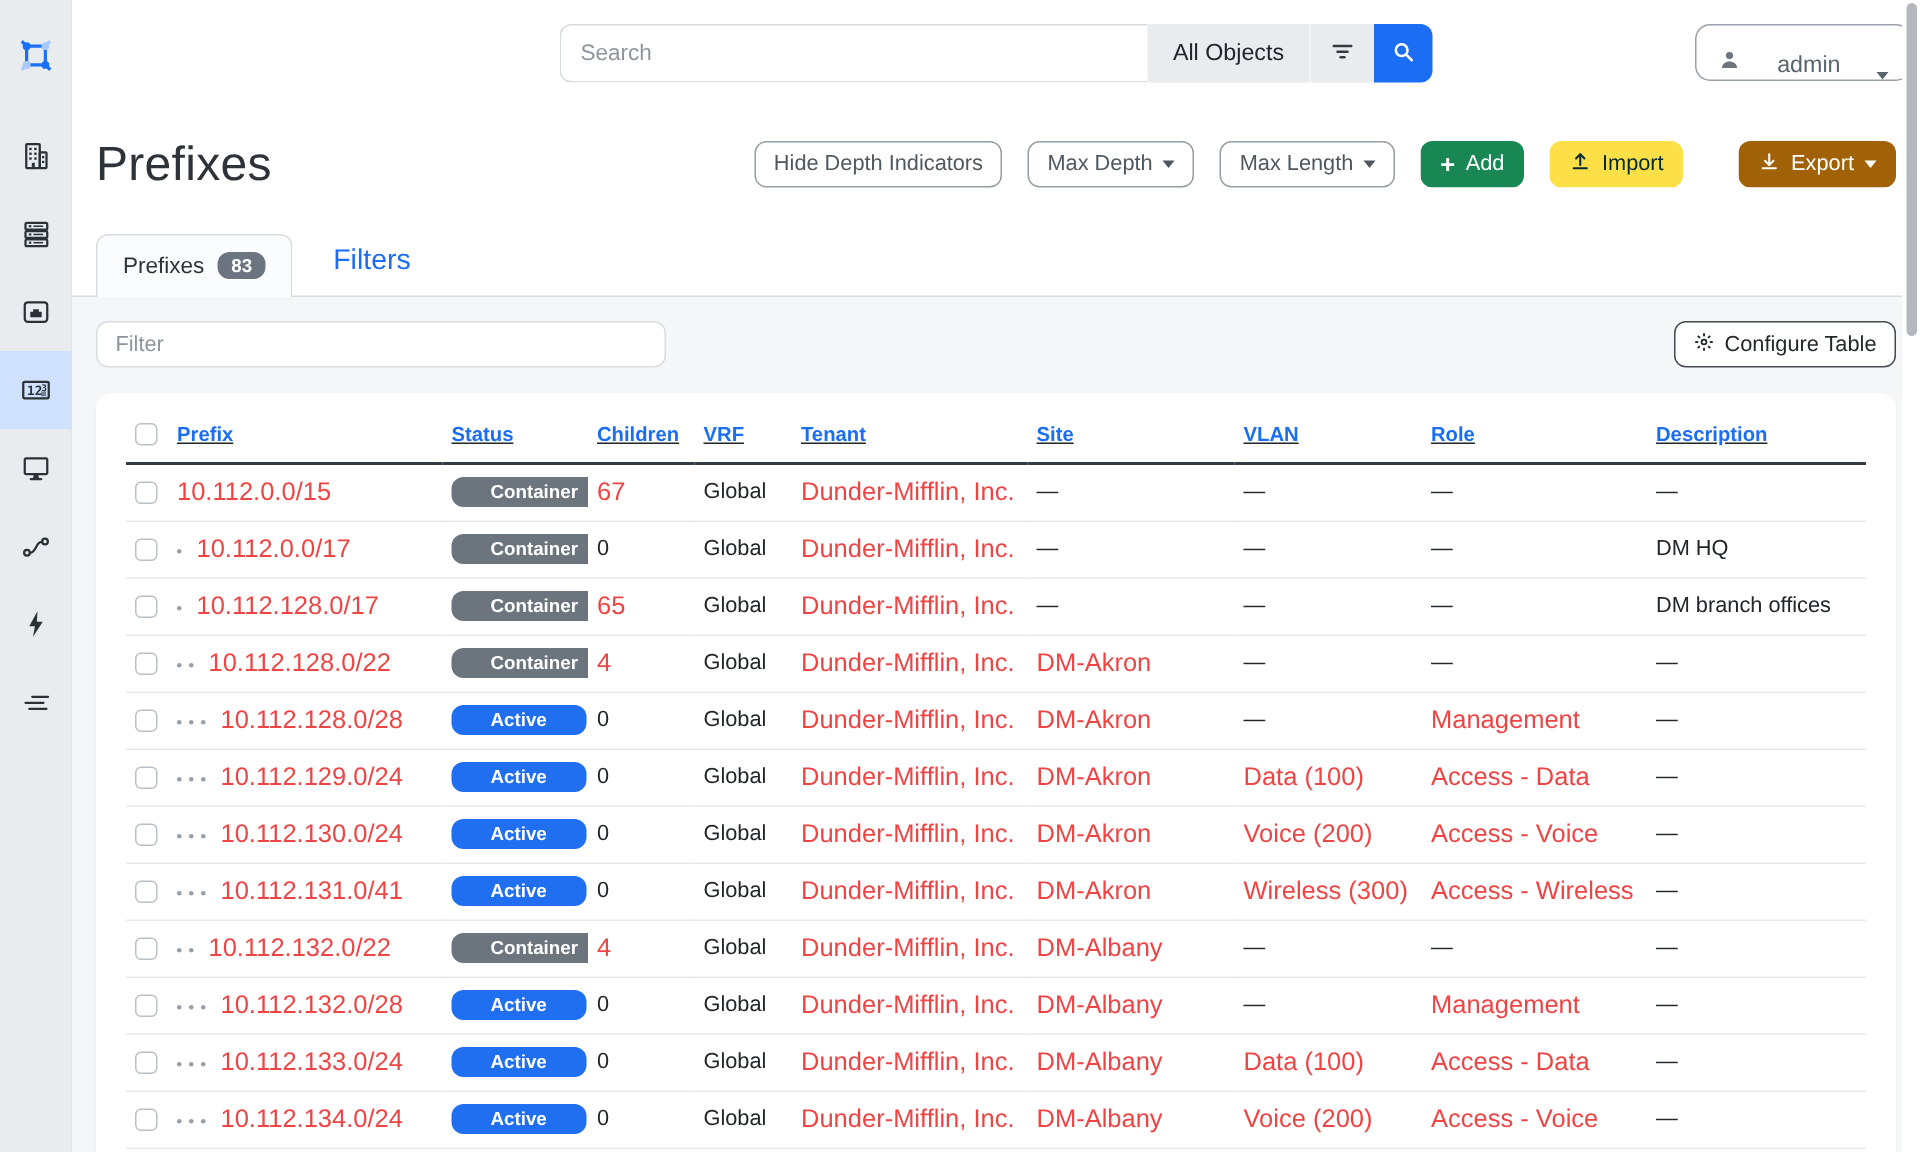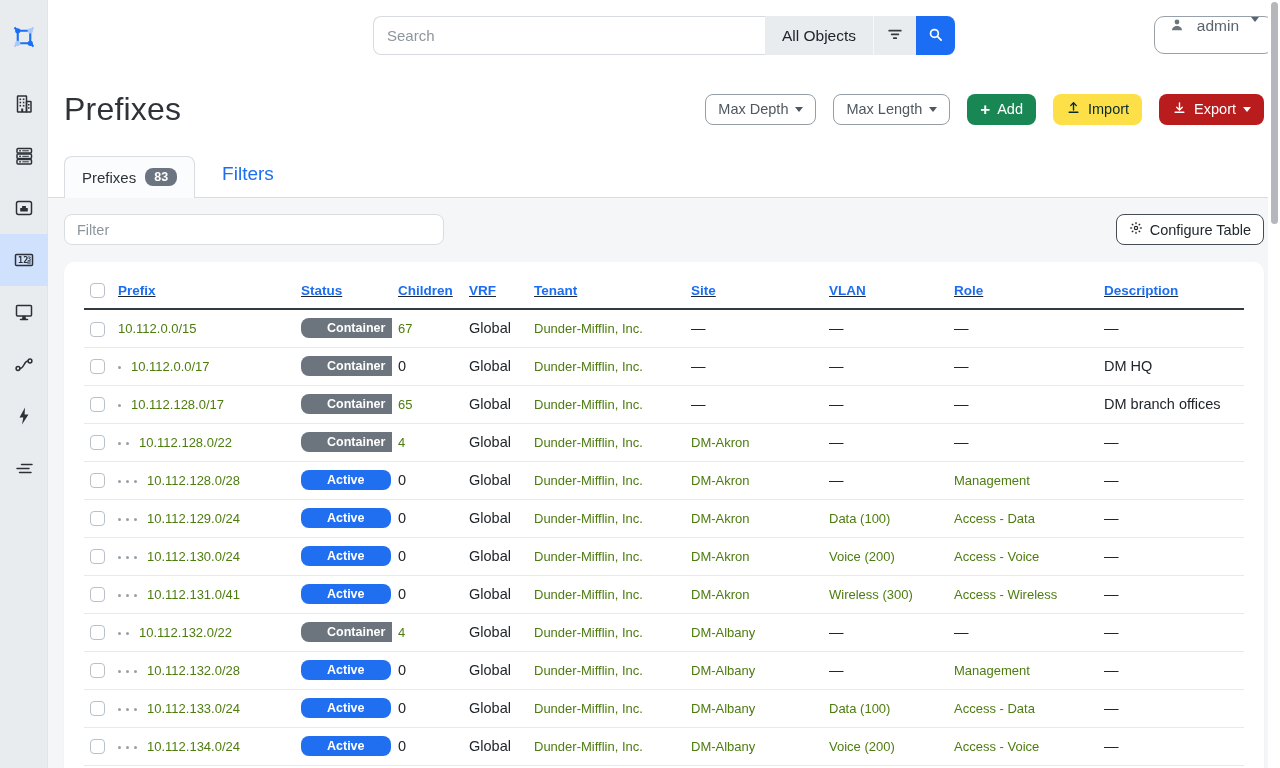--- a/index.html
+++ b/index.html
@@ -42,21 +42,21 @@
   .btn-filtericon {
     background:#e9ecef; border:none; border-left:1px solid #f6f7f8;
     width:43px; display:flex; align-items:center; justify-content:center; cursor:pointer;
   }
   .btn-searchicon {
     background:#1b6ef3; border:none; width:39px; border-radius:0 8px 8px 0;
     display:flex; align-items:center; justify-content:center; cursor:pointer;
   }
   .user-menu {
     position:absolute; right:6px; top:16px; height:38px;
-    display:flex; align-items:flex-start; gap:12px;
+    display:flex; align-items:flex-end; gap:24px;
     border:1px solid #98a1a9; border-radius:10px; padding:0 14px;
     color:#5a646d; font-size:15.5px; background:#fff; cursor:pointer;
   }
   .caret { width:0; height:0; border-left:4.5px solid transparent; border-right:4.5px solid transparent; border-top:5px solid currentColor; display:inline-block; }
 
   
   .page-head { display:flex; align-items:center; padding:0 16px; margin-top:16px; height:44px; }
   .page-title { font-size:32px; font-weight:400; color:#2d3338; margin:0; letter-spacing:0.2px; }
   .actions { margin-left:auto; display:flex; gap:17px; align-items:center; }
   .btn {
@@ -101,21 +101,21 @@
   
   .card {
     margin-top:17px; background:#fff; border-radius:10px 10px 0 0;
     padding:10px 20px 0; box-shadow:0 1px 2px rgba(0,0,0,0.06);
     height:560px;
   }
   table { width:100%; border-collapse:collapse; table-layout:fixed; }
   thead th { text-align:left; padding:9px 6px 9px; border-bottom:2px solid #333b42;text-decoration:underline; }
   .th-link { color:#1b6ef3; font-weight:bold; font-size:13.5px; }
   tbody td { padding:8px 6px; border-bottom:1px solid #e7e9eb; font-size:14.5px; color:#21262b; height:38px; overflow:hidden; white-space:nowrap; }
-  .cell-link { color:#4d7c0f; font-size:13px; }
+  .cell-link { color:#ef4444; font-size:17px; }
   .cell-text { color:#21262b; }
   .badge { display:inline-block; padding:3px 26px; border-radius:8px; color:#fff; font-size:12.5px; font-weight:bold; }
   .row-check, .all-check {
     appearance:none; -webkit-appearance:none; width:15px; height:15px;
     border:1px solid #b9c0c7; border-radius:4px; background:#fff; margin:0; vertical-align:middle; cursor:pointer;
   }
   .depth-dot { display:inline-block; width:3px; height:3px; border-radius:50%; background:#97a0a8; margin-right:5px; vertical-align:middle; }
   .depth-dot + .cell-link { margin-left:5px; }
 
   
@@ -272,20 +272,21 @@
         </svg>
       </span>
       <span>admin</span>
       <span class="caret"></span>
     </div>
   </header>
 
   <div class="page-head">
     <h1 class="page-title">Prefixes</h1>
     <div class="actions">
+      <button class="btn btn-outline">Hide Depth Indicators</button>
       <button class="btn btn-outline">
         <span>Max Depth</span>
         <span class="caret"></span>
       </button>
       <button class="btn btn-outline">
         <span>Max Length</span>
         <span class="caret"></span>
       </button>
       <button class="btn btn-green" id="btn-add" style="background: rgb(25, 135, 84);">
         <span style="font-size:17px; font-weight:bold; line-height:1;">+</span>
@@ -294,21 +295,21 @@
       <button class="btn btn-cyan" id="btn-import" style="background: #fde047;">
         <span>
           <svg width="15" height="15" viewBox="0 0 24 24" fill="none" stroke="#062a33" stroke-width="2.2" stroke-linecap="round" stroke-linejoin="round">
             <path d="M12 16 V5"></path>
               <path d="M7.5 9 L12 4.5 L16.5 9"></path>
               <path d="M5 19.5 H19"></path>
           </svg>
         </span>
         <span>Import</span>
       </button>
-      <button class="btn btn-purple" id="btn-export" style="background: #b91c1c;">
+      <button class="btn btn-purple" id="btn-export" style="background: #a16207; margin-left: 20px;">
         <span>
           <svg width="15" height="15" viewBox="0 0 24 24" fill="none" stroke="#ffffff" stroke-width="2.2" stroke-linecap="round" stroke-linejoin="round">
             <path d="M12 4.5 V15.5"></path>
               <path d="M7.5 11.5 L12 16 L16.5 11.5"></path>
               <path d="M5 19.5 H19"></path>
           </svg>
         </span>
         <span>Export</span>
         <span class="caret"></span>
       </button>

